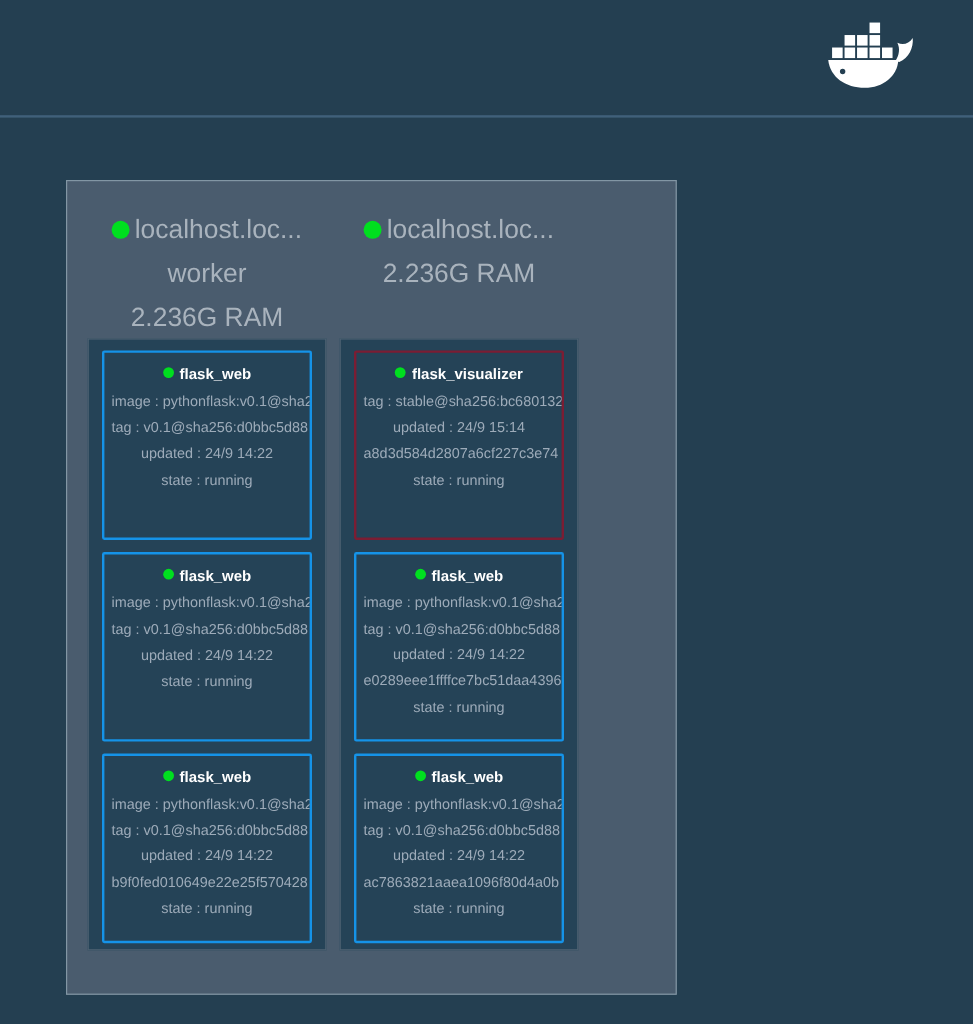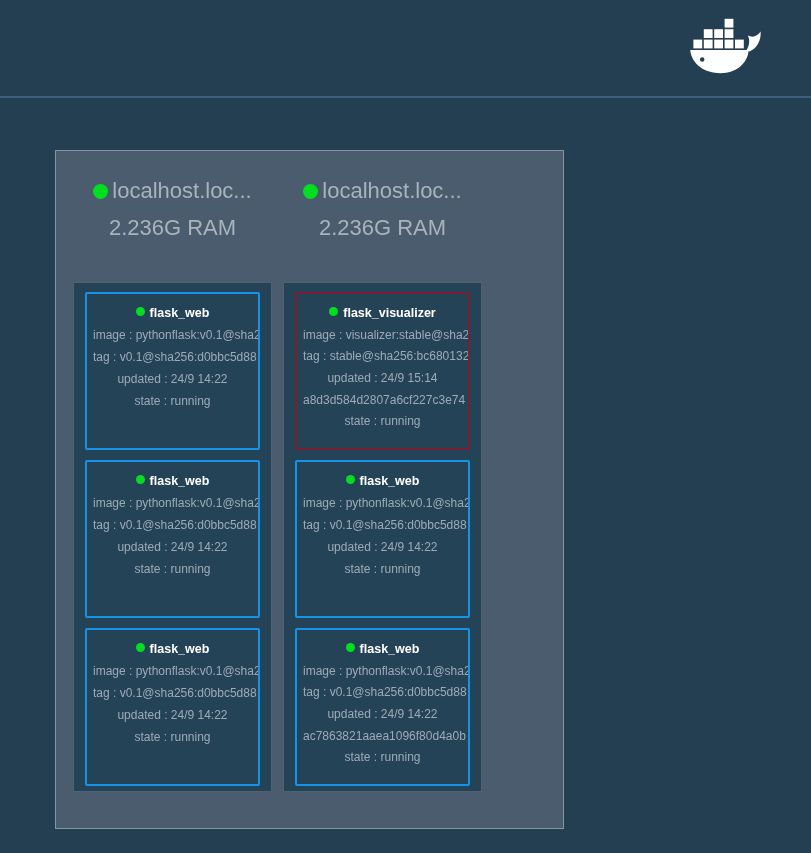--- a/index.html
+++ b/index.html
@@ -145,20 +145,21 @@
   </div>
 </header>
 
 <section class="swarm-panel">
 
   <div class="node-heads">
     <div class="node-head">
       <div class="node-title-row">
         <span class="status-dot"></span><span>localhost.loc...</span>
       </div>
+      <div>worker</div>
       <div>2.236G RAM</div>
     </div>
     <div class="node-head">
       <div class="node-title-row">
         <span class="status-dot"></span><span>localhost.loc...</span>
       </div>
       <div>2.236G RAM</div>
     </div>
   </div>
 
@@ -177,38 +178,39 @@
         <div class="task-line truncate">image : pythonflask:v0.1@sha2</div>
         <div class="task-line truncate">tag : v0.1@sha256:d0bbc5d88</div>
         <div class="task-line">updated : 24/9 14:22</div>
         <div class="task-line">state : running</div>
       </div>
       <div class="task-card">
         <div class="task-name-row"><span class="task-dot"></span><span class="task-name">flask_web</span></div>
         <div class="task-line truncate">image : pythonflask:v0.1@sha2</div>
         <div class="task-line truncate">tag : v0.1@sha256:d0bbc5d88</div>
         <div class="task-line">updated : 24/9 14:22</div>
+        <div class="task-line truncate">b9f0fed010649e22e25f570428</div>
         <div class="task-line">state : running</div>
       </div>
     </div>
 
     <div class="node-column">
       <div class="task-card error">
         <div class="task-name-row"><span class="task-dot"></span><span class="task-name">flask_visualizer</span></div>
-        <div class="task-line truncate">image : visualizer:stable@sha2</div>
         <div class="task-line truncate">tag : stable@sha256:bc680132</div>
         <div class="task-line">updated : 24/9 15:14</div>
         <div class="task-line truncate">a8d3d584d2807a6cf227c3e74</div>
         <div class="task-line">state : running</div>
       </div>
       <div class="task-card">
         <div class="task-name-row"><span class="task-dot"></span><span class="task-name">flask_web</span></div>
         <div class="task-line truncate">image : pythonflask:v0.1@sha2</div>
         <div class="task-line truncate">tag : v0.1@sha256:d0bbc5d88</div>
         <div class="task-line">updated : 24/9 14:22</div>
+        <div class="task-line truncate">e0289eee1ffffce7bc51daa4396</div>
         <div class="task-line">state : running</div>
       </div>
       <div class="task-card">
         <div class="task-name-row"><span class="task-dot"></span><span class="task-name">flask_web</span></div>
         <div class="task-line truncate">image : pythonflask:v0.1@sha2</div>
         <div class="task-line truncate">tag : v0.1@sha256:d0bbc5d88</div>
         <div class="task-line">updated : 24/9 14:22</div>
         <div class="task-line truncate">ac7863821aaea1096f80d4a0b</div>
         <div class="task-line">state : running</div>
       </div>

